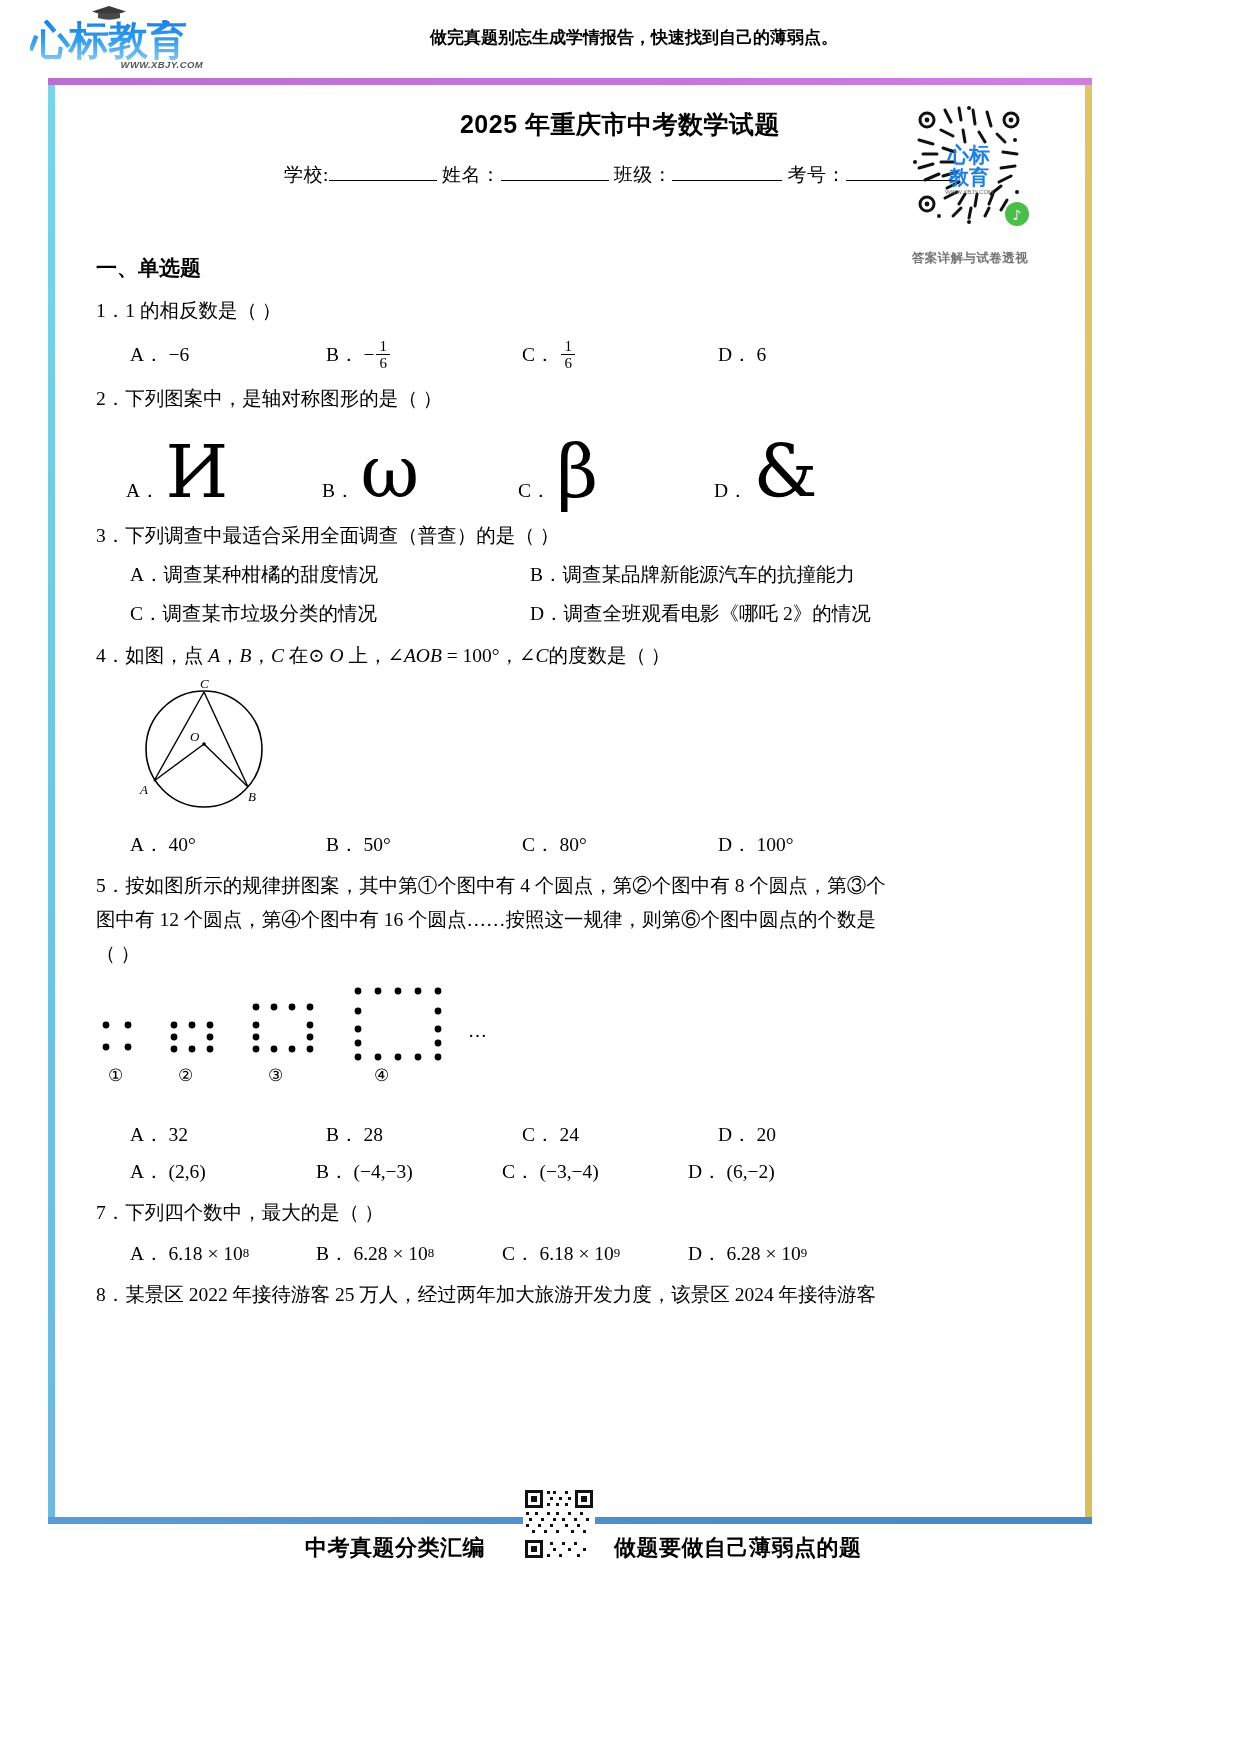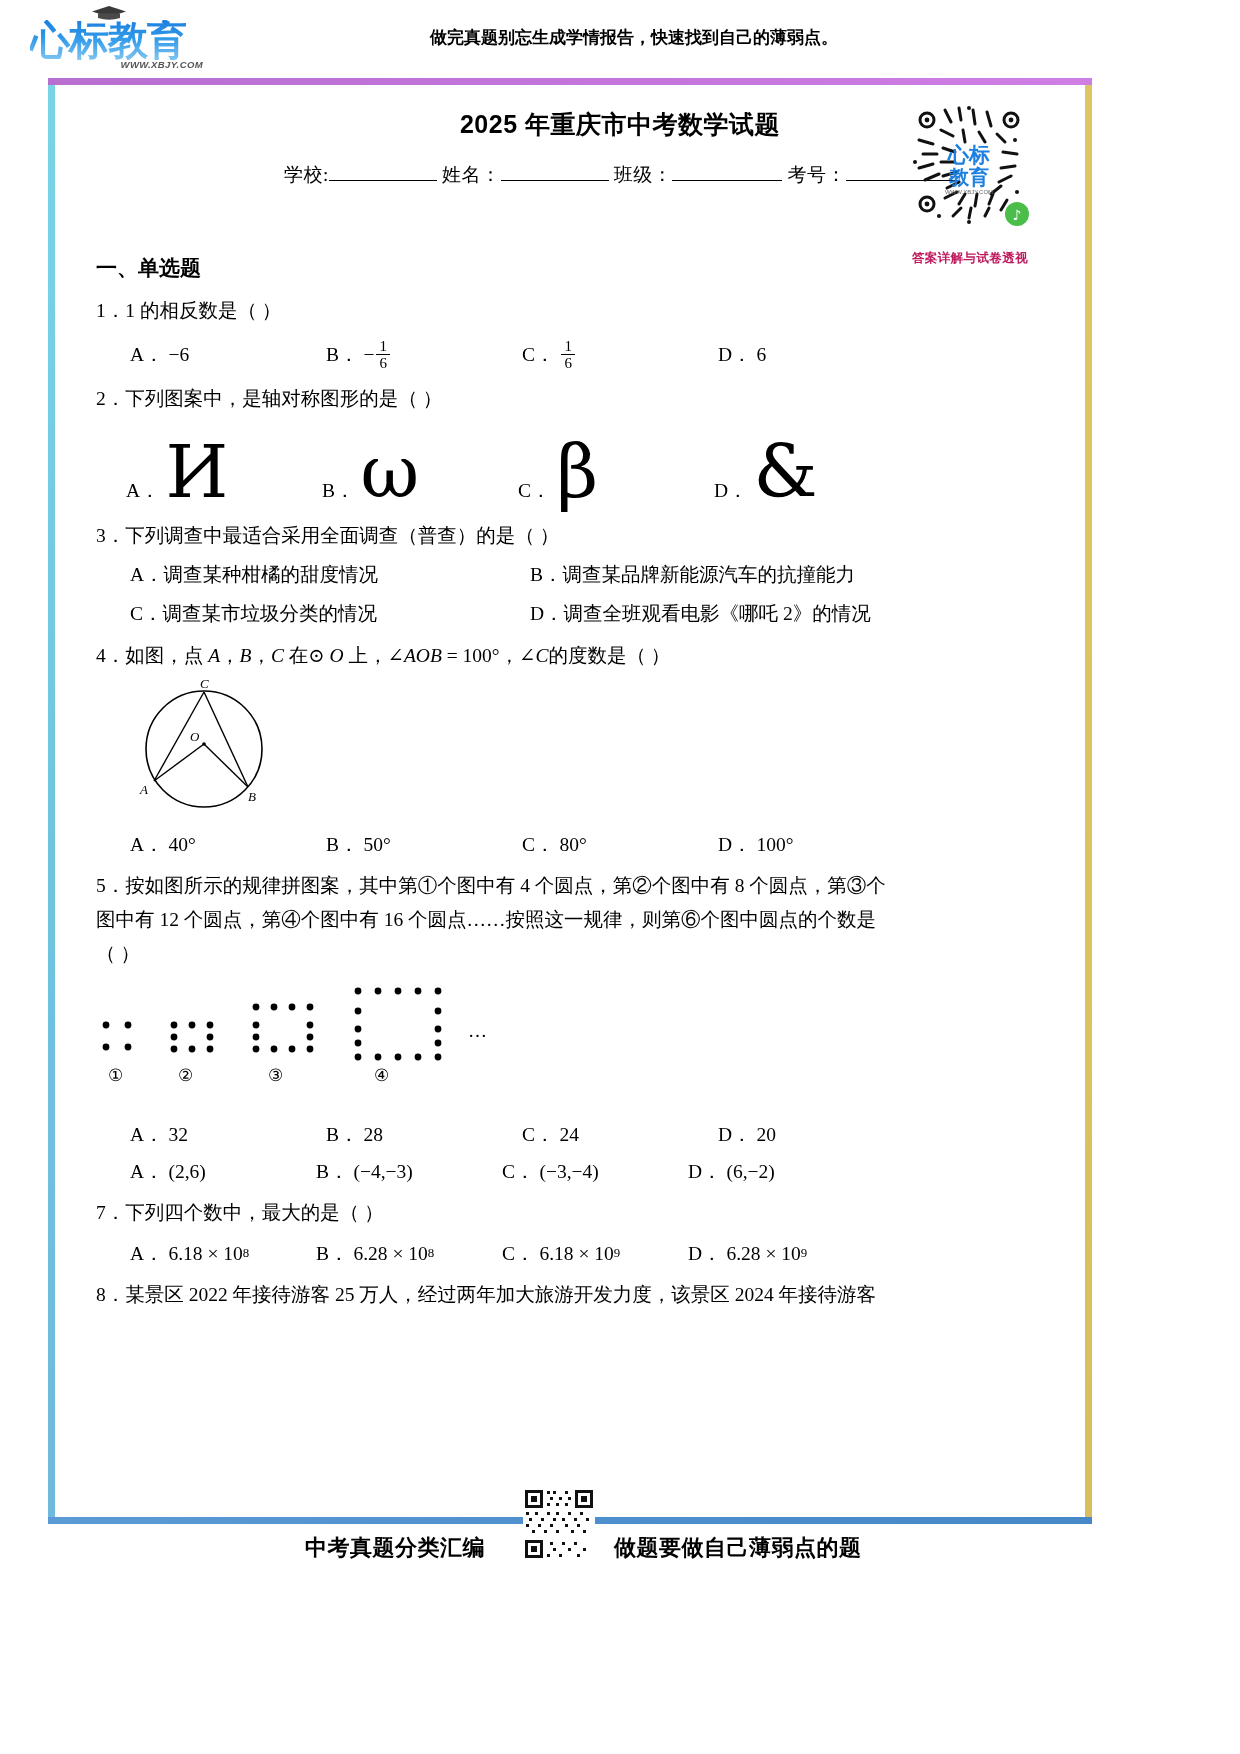--- a/index.html
+++ b/index.html
@@ -85,21 +85,21 @@
   .b4 { width:110px; }
 
   
   .qr-wrap {
     position:absolute; left:905px; top:100px; width:128px; height:128px;
   }
   .qr-caption {
     position:absolute; left:890px; top:250px; width:160px;
     text-align:center;
     font-family:"Liberation Sans", sans-serif;
-    font-size:12.5px; font-weight:bold; color:#be185d; letter-spacing:0.4px;
+    font-size:12.5px; font-weight:bold; color:#737373; letter-spacing:0.4px;
   }
 
   
   .content {
     position:absolute; left:96px; top:246px; width:944px;
   }
   .section-head {
     font-family:"Liberation Sans", sans-serif;
     font-size:21px; font-weight:bold;
     margin: 8px 0 12px 0;

